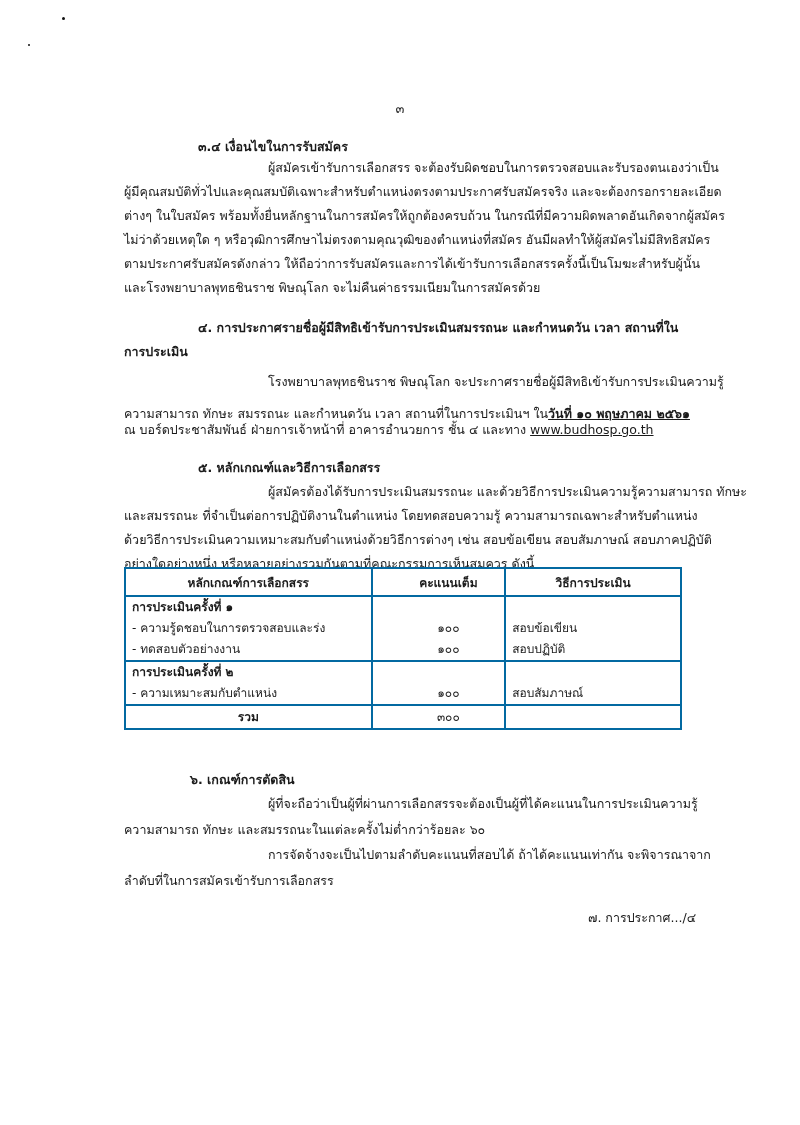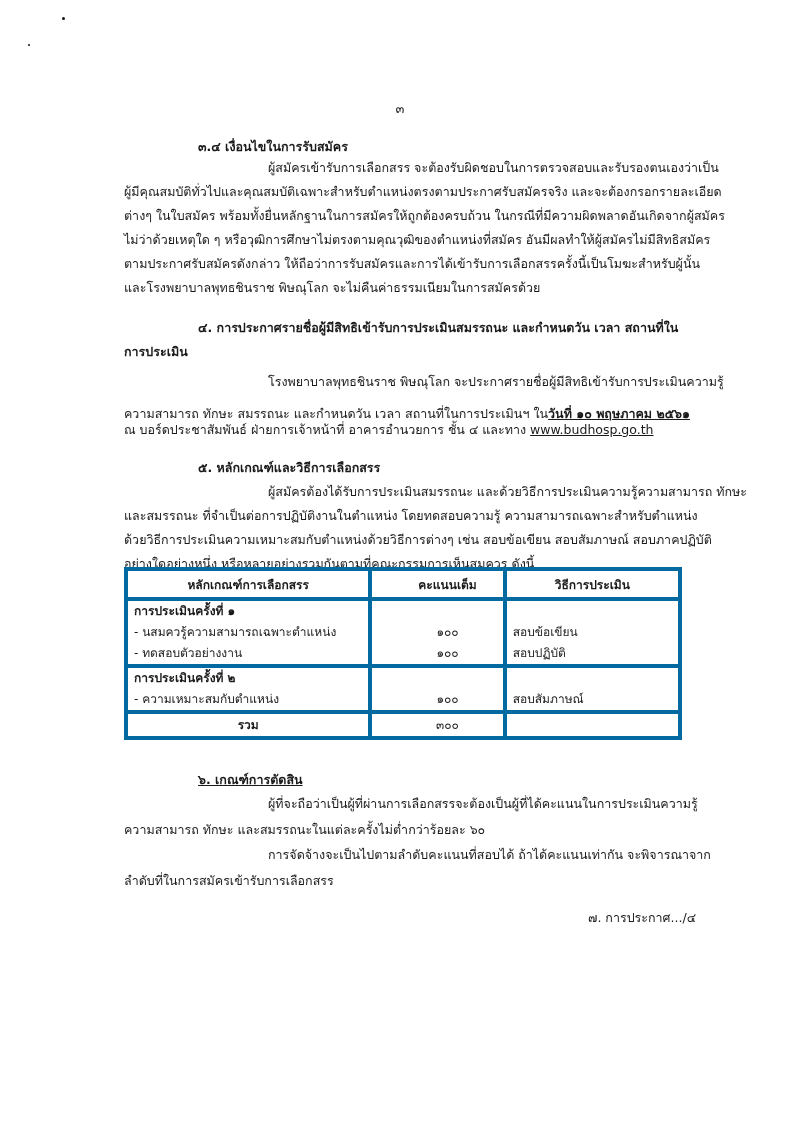--- a/index.html
+++ b/index.html
@@ -12,21 +12,21 @@
   .dot { position: absolute; background: #111; border-radius: 50%; }
   .abs { position: absolute; white-space: nowrap; }
   .bold { font-weight: bold; }
   .page-num { left: 0; right: 0; top: 98px; text-align: center; font-size: 13px; }
   .u { text-decoration: underline; }
   table.crit {
     position: absolute; left: 124px; top: 567px; width: 558px;
     border-collapse: collapse; font-size: 12px;
   }
   table.crit td, table.crit th {
-    border: 4px solid #0369a1; padding: 0 6px; vertical-align: top;
+    border: 2px solid #0369a1; padding: 0 6px; vertical-align: top;
   }
   table.crit th { font-weight: bold; height: 26px; vertical-align: middle; text-align: center; }
   table.crit .c1 { width: 246px; }
   table.crit .c2 { width: 104px; text-align: center; padding-left: 26px; }
   table.crit .c3 { width: 170px; }
   .cell-line { height: 21px; line-height: 21px; }
   .rowlbl { font-weight: bold; }
   .total { text-align: center; font-weight: bold; height: 22px; line-height: 22px; margin-left: 29px; }
 </style>
 </head>
@@ -64,21 +64,21 @@
 <table class="crit">
   <tbody>
       <tr>
     <th class="c1">หลักเกณฑ์การเลือกสรร</th>
     <th class="c2">คะแนนเต็ม</th>
     <th class="c3">วิธีการประเมิน</th>
   </tr>
   <tr>
     <td class="c1">
       <div class="cell-line rowlbl">การประเมินครั้งที่ ๑</div>
-      <div class="cell-line">- นสมควรู้ความสามารถเฉพาะตำแหน่ง</div>
+      <div class="cell-line">- ความรู้ดชอบในการตรวจสอบและร่ง</div>
       <div class="cell-line">- ทดสอบตัวอย่างงาน</div>
     </td>
     <td class="c2">
       <div class="cell-line"></div>
       <div class="cell-line">๑๐๐</div>
       <div class="cell-line">๑๐๐</div>
     </td>
     <td class="c3">
       <div class="cell-line"></div>
       <div class="cell-line">สอบข้อเขียน</div>
@@ -100,19 +100,19 @@
     </td>
   </tr>
   <tr>
     <td class="c1 total">รวม</td>
     <td class="c2 total" style="font-weight:normal;">๓๐๐</td>
     <td class="c3"></td>
   </tr>
 </tbody>
   </table>
 
-<div class="abs bold" style="left:198px;top:770px;text-decoration:underline;">๖.  เกณฑ์การตัดสิน</div>
+<div class="abs bold" style="left:190px;top:770px;">๖.  เกณฑ์การตัดสิน</div>
 <div class="abs" style="left:268px;top:794px;">ผู้ที่จะถือว่าเป็นผู้ที่ผ่านการเลือกสรรจะต้องเป็นผู้ที่ได้คะแนนในการประเมินความรู้</div>
 <div class="abs" style="left:124px;top:820px;">ความสามารถ ทักษะ และสมรรถนะในแต่ละครั้งไม่ต่ำกว่าร้อยละ ๖๐</div>
 <div class="abs" style="left:268px;top:845px;">การจัดจ้างจะเป็นไปตามลำดับคะแนนที่สอบได้ ถ้าได้คะแนนเท่ากัน จะพิจารณาจาก</div>
 <div class="abs" style="left:124px;top:871px;">ลำดับที่ในการสมัครเข้ารับการเลือกสรร</div>
 
 <div class="abs" style="left:588px;top:908px;">๗. การประกาศ.../๔</div>
 
 </body></html>

